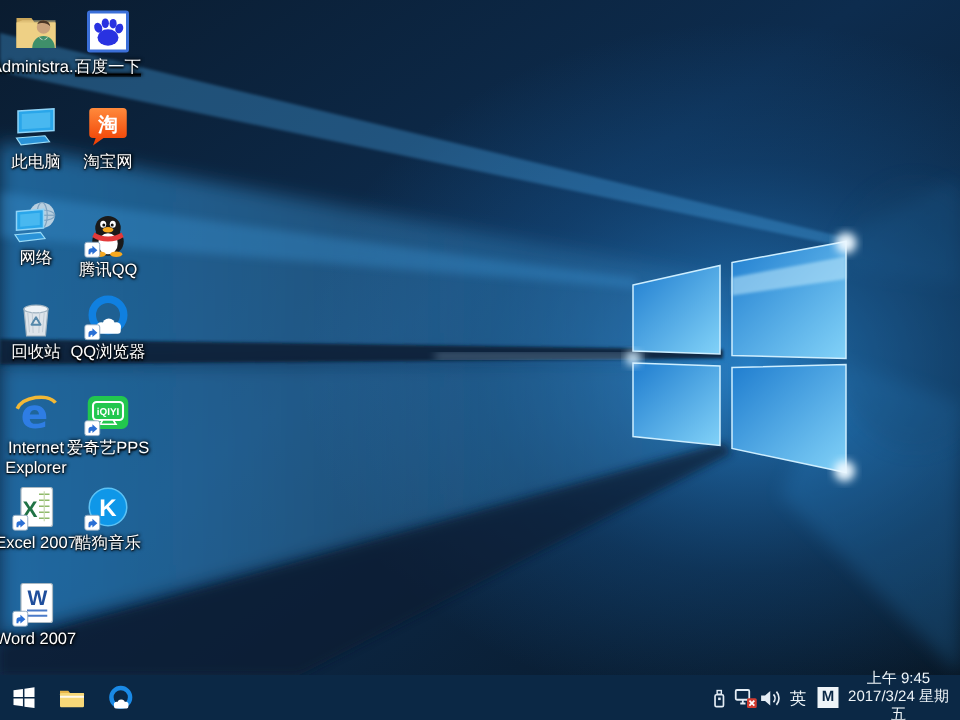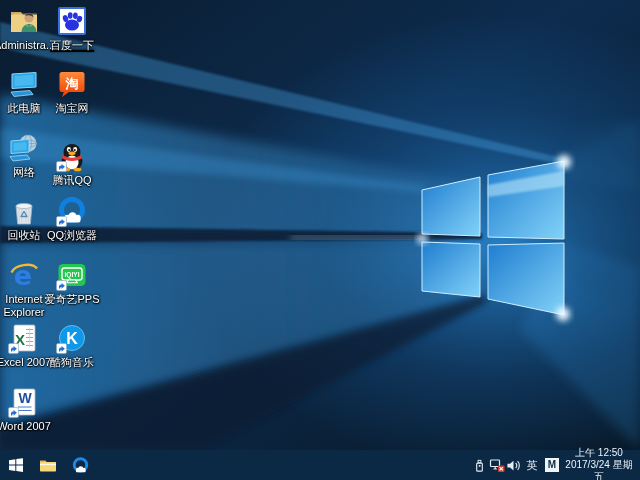--- a/index.html
+++ b/index.html
@@ -304,17 +304,17 @@
     <div class="tray-ico">
       <svg width="15" height="15" viewBox="0 0 16 16">
         <path d="M1.5,6 h2.8 l3.7,-3.2 v10.4 l-3.7,-3.2 h-2.8 z" fill="#e4ecf4"></path>
         <path d="M10.3,5.2 a4.2,4.2 0 0 1 0,5.6" stroke="#e4ecf4" stroke-width="1.2" fill="none"></path>
         <path d="M12.4,3.3 a7,7 0 0 1 0,9.4" stroke="#e4ecf4" stroke-width="1.2" fill="none"></path>
       </svg>
     </div>
     <div class="lang">英</div>
     <div class="ime">M</div>
     <div class="clock">
-      <div>上午 12:50</div>
+      <div>上午 9:45</div>
       <div>2017/3/24 星期五</div>
     </div>
   </div>
 </div>
 
 </body></html>

